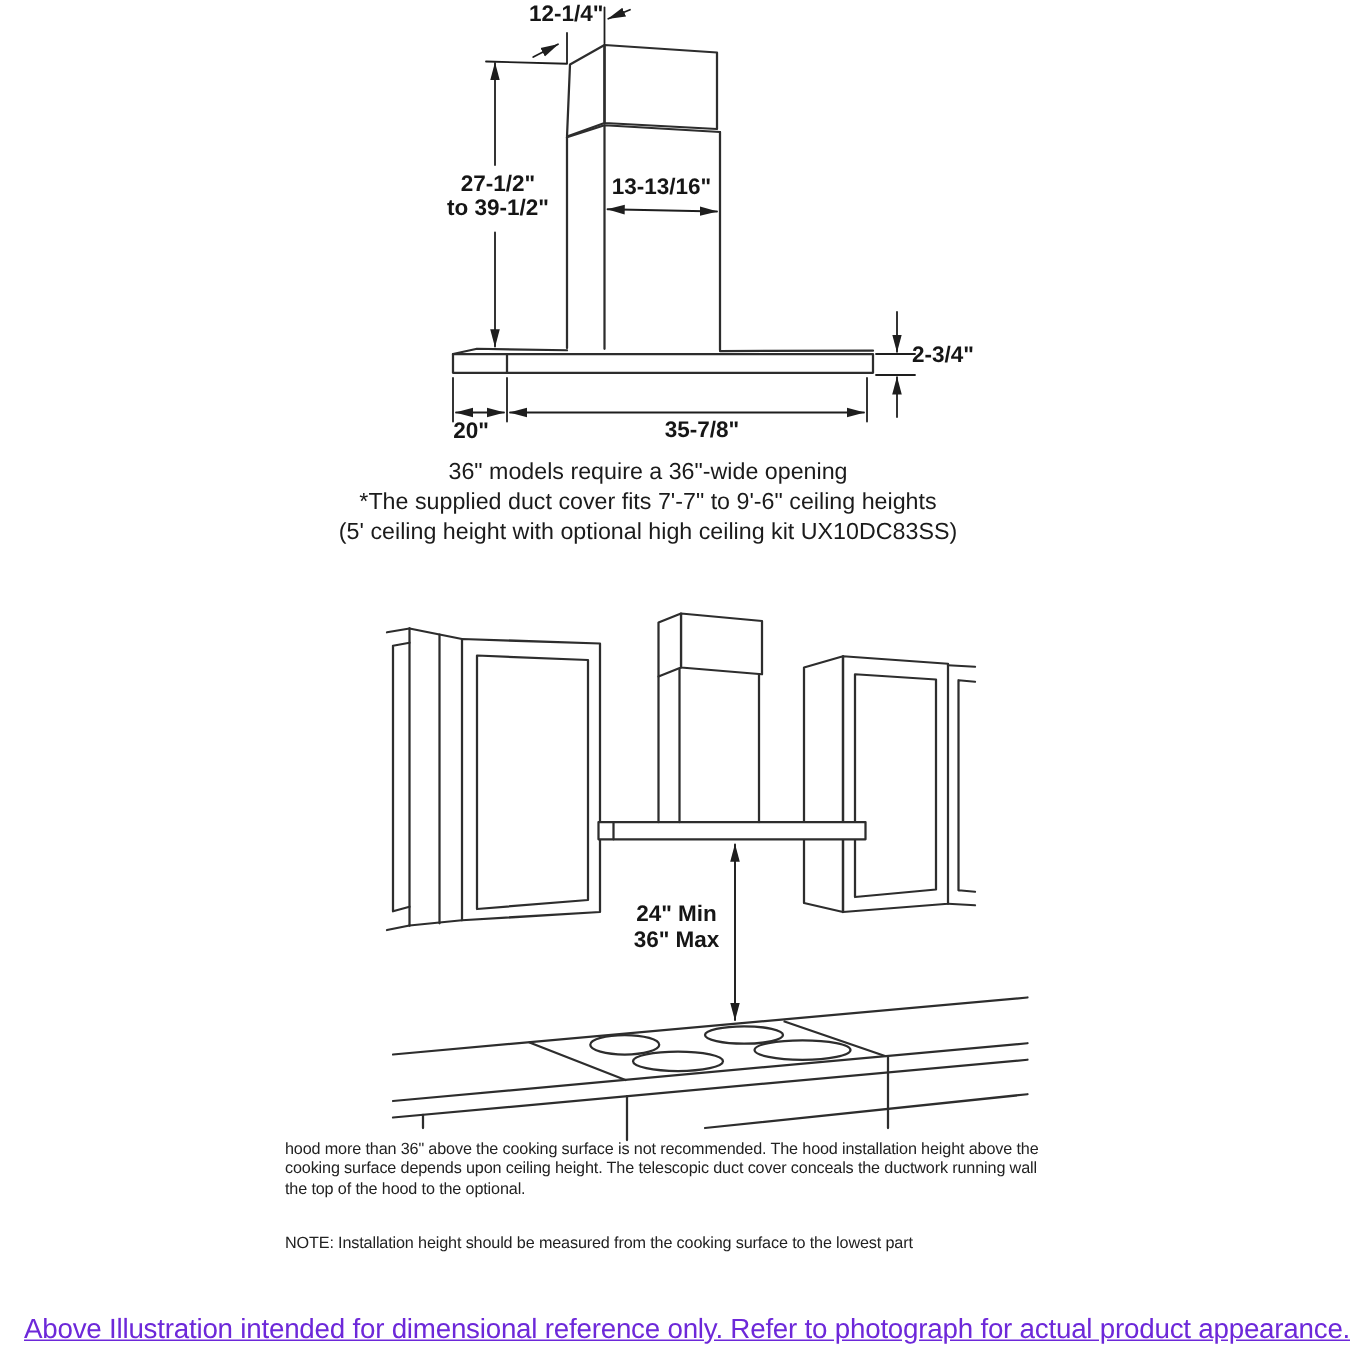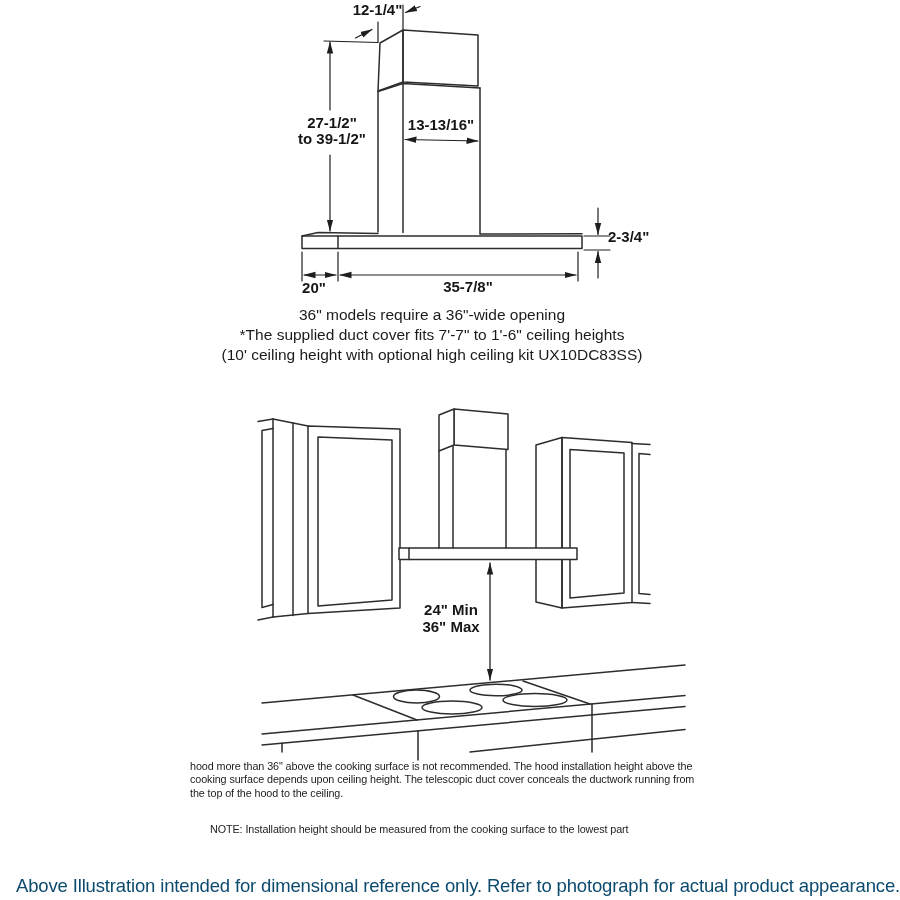--- a/index.html
+++ b/index.html
@@ -11,21 +11,21 @@
   .lbl.left{text-align:left;}
   .caption{position:absolute;left:182px;top:305px;width:500px;text-align:center;
            font-size:15.5px;line-height:20px;color:#1b1b1b;}
   .caption div{white-space:nowrap;}
   .clearance{position:absolute;left:391px;top:601px;width:120px;text-align:center;
              font-weight:bold;font-size:15px;line-height:17px;color:#161616;}
   .para{position:absolute;left:190px;width:520px;font-size:10.8px;line-height:13.4px;
         color:#222;letter-spacing:-0.1px;}
   .para div{white-space:nowrap;}
   .footer{position:absolute;left:16px;top:875px;width:878px;font-size:18.5px;
-          letter-spacing:-0.15px;color:#0c4a6e;white-space:nowrap;}
+          letter-spacing:-0.15px;color:#6d28d9;white-space:nowrap;text-decoration:underline;}
 </style>
 </head>
 <body>
 
 <div class="page">
 
   <svg width="900" height="900" viewBox="0 0 900 900">
     <defs>
       <marker id="arr" viewBox="0 0 12 8" refX="11.5" refY="4" markerWidth="12" markerHeight="8" markerUnits="userSpaceOnUse" orient="auto-start-reverse">
         <path d="M0,0.8 L12,4 L0,7.2 Z" fill="#1e1e1e"></path>
@@ -130,33 +130,33 @@
     <div>27-1/2"</div>
     <div>to 39-1/2"</div>
   </div>
   <div class="lbl" style="left:391px;top:117px;width:100px;">13-13/16"</div>
   <div class="lbl left" style="left:608px;top:229px;width:80px;">2-3/4"</div>
   <div class="lbl" style="left:284px;top:280px;width:60px;">20"</div>
   <div class="lbl" style="left:408px;top:279px;width:120px;">35-7/8"</div>
 
   <div class="caption">
     <div>36" models require a 36"-wide opening</div>
-    <div>*The supplied duct cover fits 7'-7" to 1'-6" ceiling heights</div>
-    <div>(10' ceiling height with optional high ceiling kit UX10DC83SS)</div>
+    <div>*The supplied duct cover fits 7'-7" to 9'-6" ceiling heights</div>
+    <div>(5' ceiling height with optional high ceiling kit UX10DC83SS)</div>
   </div>
 
   <div class="clearance">
     <div>24" Min</div>
     <div>36" Max</div>
   </div>
 
   <div class="para" style="top:760px;">
     <div>hood more than 36" above the cooking surface is not recommended. The hood installation height above the</div>
-    <div>cooking surface depends upon ceiling height. The telescopic duct cover conceals the ductwork running from</div>
-    <div>the top of the hood to the ceiling.</div>
+    <div>cooking surface depends upon ceiling height. The telescopic duct cover conceals the ductwork running wall</div>
+    <div>the top of the hood to the optional.</div>
   </div>
-  <div class="para" style="top:823px;margin-left:20px;">
+  <div class="para" style="top:823px;">
     <div>NOTE: Installation height should be measured from the cooking surface to the lowest part</div>
   </div>
 
   <div class="footer">Above Illustration intended for dimensional reference only. Refer to photograph for actual product appearance.</div>
 
 </div>
 
 </body></html>

